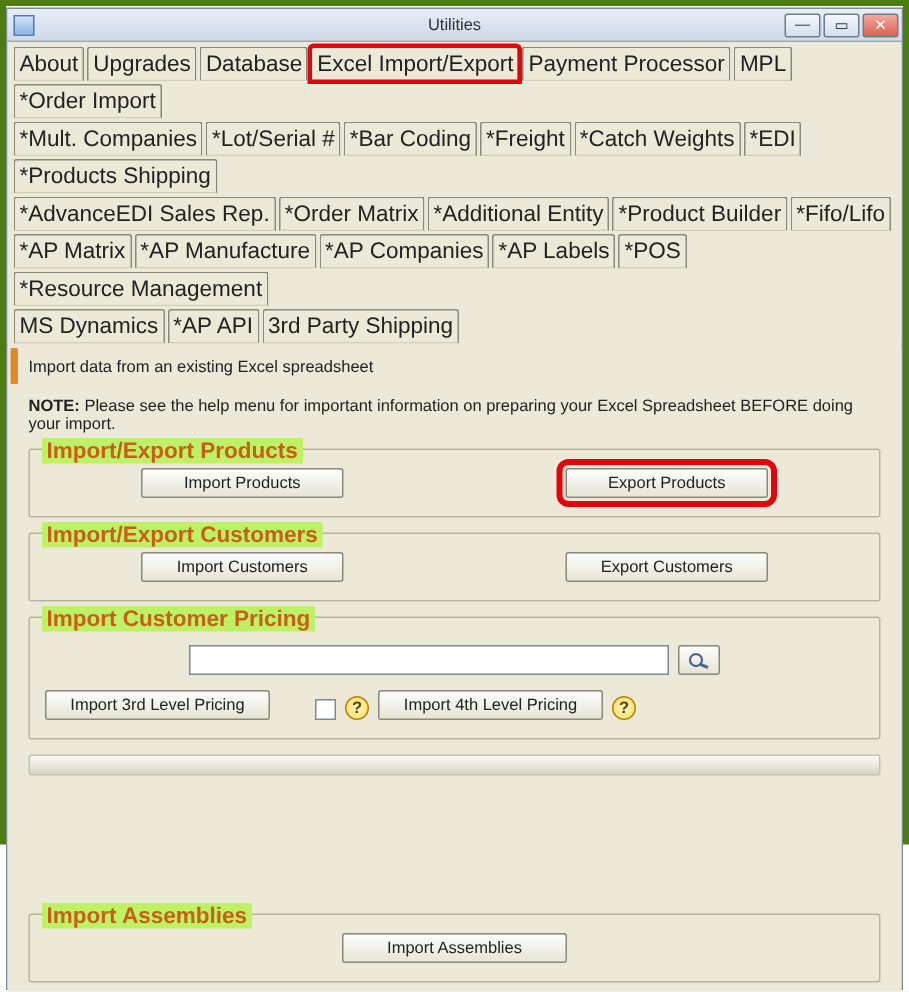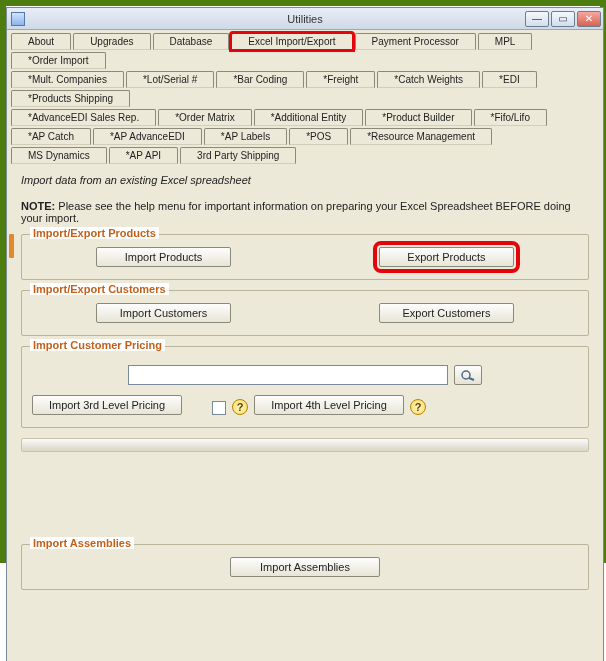--- a/index.html
+++ b/index.html
@@ -6,21 +6,21 @@
 body {
   font-family: "Segoe UI", Tahoma, Arial, sans-serif;
   font-size: 11px;
   background: #fff;
   width: 606px;
   height: 661px;
   overflow: hidden;
   position: relative;
 }
 .outer-border {
-  border: 6px solid #4d7c0f;
+  border: 4px solid #4d7c0f;
   width: 606px;
   height: 563px;
   position: relative;
 }
 .window {
   width: 598px;
   height: 655px;
   margin: 1px auto;
   background: #ece9d8;
   border: 1px solid #7a8a99;
@@ -74,53 +74,53 @@
   display: flex;
   flex-wrap: wrap;
   gap: 2px;
   margin-bottom: 2px;
 }
 .tab {
   background: #ece9d8;
   border: 1px solid #8a8a7b;
   border-bottom: 1px solid #d1ceb9;
   border-radius: 2px 2px 0 0;
-  padding: 2px 16px;
-  font-size: 10px;
+  padding: 2px 3px;
+  font-size: 15px;
   color: #222;
   white-space: nowrap;
   cursor: pointer;
 }
 .tab.highlight {
   outline: 3px solid #e4040b;
   outline-offset: -1px;
 }
 .content {
   padding: 8px 14px 10px 14px;
   background: #ece9d8;
 }
-.intro-title { color:#222;font-style:italic; }
+.intro-title { color:#222; }
 .intro-note { color:#222; margin-top:14px; }
 .intro-note .note-label { font-weight: bold; }
 .groupbox {
   border: 1px solid #b9b59c;
   border-radius: 2px;
   margin-top: 10px;
   padding: 8px 10px 12px 10px;
   position: relative;
 }
 .group-title {
   position: absolute;
   top: -8px;
   left: 8px;
-  background: #ffffff;
+  background: #bef264;
   padding: 0 3px;
   color: #c66018;
   font-weight: bold;
-  font-size: 11px;
+  font-size: 15px;
 }
 .row2 {
   display: flex;
   justify-content: space-around;
   gap: 20px;
   margin-top: 4px;
 }
 .pushbtn {
   min-width: 135px;
   padding: 3px 10px;
@@ -237,22 +237,23 @@
       <div class="tab">*Products Shipping</div>
     </div>
     <div class="tabrow">
       <div class="tab">*AdvanceEDI Sales Rep.</div>
       <div class="tab">*Order Matrix</div>
       <div class="tab">*Additional Entity</div>
       <div class="tab">*Product Builder</div>
       <div class="tab">*Fifo/Lifo</div>
     </div>
     <div class="tabrow">
-      <div class="tab">*AP Catch</div>
-      <div class="tab">*AP AdvanceEDI</div>
+      <div class="tab">*AP Matrix</div>
+      <div class="tab">*AP Manufacture</div>
+      <div class="tab">*AP Companies</div>
       <div class="tab">*AP Labels</div>
       <div class="tab">*POS</div>
       <div class="tab">*Resource Management</div>
     </div>
     <div class="tabrow">
       <div class="tab">MS Dynamics</div>
       <div class="tab">*AP API</div>
       <div class="tab">3rd Party Shipping</div>
     </div>
   </div>

